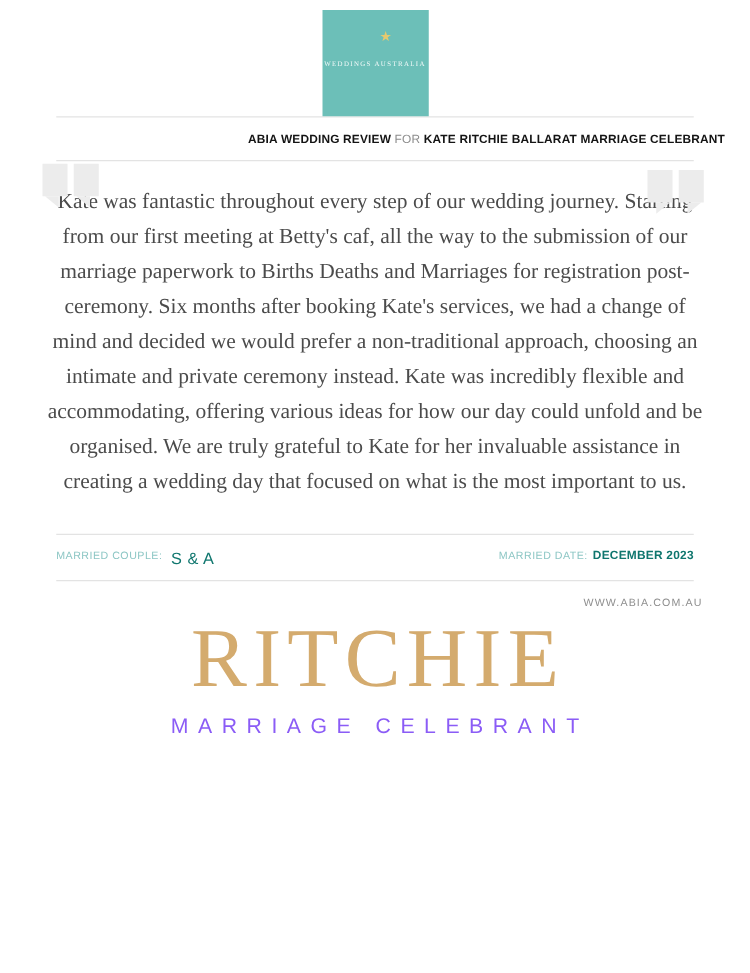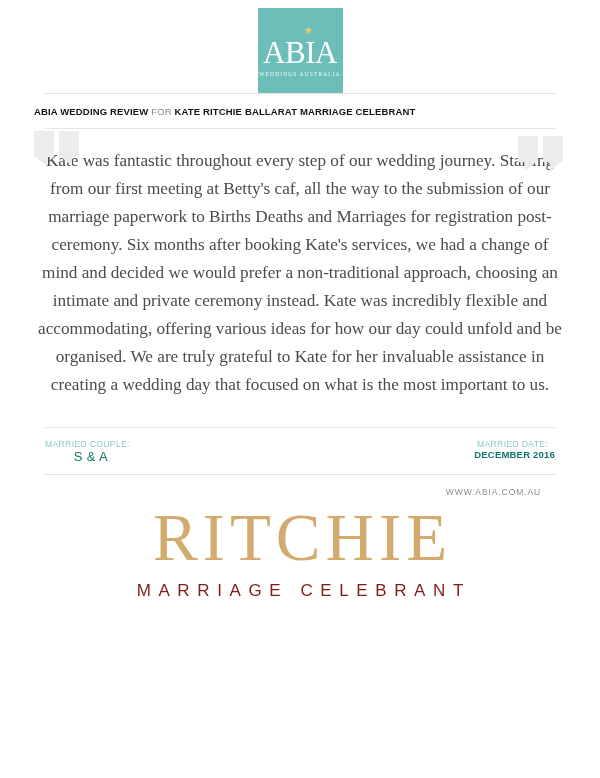--- a/index.html
+++ b/index.html
@@ -79,21 +79,21 @@
 
   
   .rule {
     height: 1px;
     background: #e3e3e3;
     margin: 0 45px;
   }
 
   
   .review-header {
-    text-align: left;
+    text-align: right;
     padding: 12px 20px 11px 34px;
     font-size: 9.5px;
     letter-spacing: 0.15px;
     color: #1c1c1c;
     white-space: nowrap;
   }
   .review-header .strong { font-weight: bold; color: #141414; }
   .review-header .light  { font-weight: normal; color: #8c8c8c; }
 
   
@@ -153,23 +153,22 @@
   .meta-block { margin-top: 28px; }
 
   .meta-row {
     display: flex;
     align-items: baseline;
     justify-content: space-between;
     padding: 11px 45px 10px 45px;
   }
   .meta-left, .meta-right {
     display: flex;
-    align-items: center;
+    align-items: flex-start;
     white-space: nowrap;
-    flex-direction: column;
   }
   .meta-label {
     color: #8cc6c4;
     font-size: 8.5px;
     letter-spacing: 0.4px;
     font-weight: normal;
   }
   .meta-value {
     color: #0f766e;
     font-size: 13px;
@@ -179,21 +178,21 @@
   .meta-right .meta-value {
     font-size: 9.5px;
     font-weight: bold;
     letter-spacing: 0.2px;
     margin-left: 4px;
   }
 
   
   .website {
     text-align: right;
-    padding: 12px 59px 0 45px;
+    padding: 12px 38px 0 45px;
     font-size: 8.5px;
     letter-spacing: 0.9px;
     color: #8d8d8d;
   }
 
   
   .brand {
     flex: 1;
     display: flex;
     flex-direction: column;
@@ -207,37 +206,36 @@
     color: #d4ab6e;
     font-weight: 400;
     line-height: 0.92;
     text-align: center;
   }
   .brand-kate    { font-size: 86px; letter-spacing: 11px; text-indent: 11px; }
   .brand-ritchie { font-size: 67px; letter-spacing: 5px;  text-indent: 5px; margin-top: 4px; }
 
   .brand-sub {
     font-family: "Liberation Sans", sans-serif;
-    color: #7f1d1d;
+    color: #8b5cf6;
     font-size: 17px;
     letter-spacing: 7.6px;
     text-indent: 7.6px;
     margin-top: 12px;
     font-weight: 400;
   }
 </style>
 </head>
 <body>
 
 <div class="page">
 
   <div class="logo-area">
     <div class="abia-logo">
       <div class="abia-crown">★</div>
-      <div class="abia-word">ABIA</div>
       <div class="abia-sub">WEDDINGS AUSTRALIA</div>
     </div>
   </div>
 
   <div class="rule"></div>
 
   <div class="review-header">
     <span class="strong">ABIA WEDDING REVIEW</span>
     <span class="light">FOR</span>
     <span class="strong">KATE RITCHIE BALLARAT MARRIAGE CELEBRANT</span>
@@ -259,21 +257,21 @@
 
   <div class="meta-block">
     <div class="rule"></div>
     <div class="meta-row">
       <div class="meta-left">
         <span class="meta-label">MARRIED COUPLE:</span>
         <span class="meta-value">S &amp; A</span>
       </div>
       <div class="meta-right">
         <span class="meta-label">MARRIED DATE:</span>
-        <span class="meta-value">DECEMBER 2016</span>
+        <span class="meta-value">DECEMBER 2023</span>
       </div>
     </div>
     <div class="rule"></div>
   </div>
 
   <div class="website">WWW.ABIA.COM.AU</div>
 
   <div class="brand">
     <div class="brand-line brand-ritchie">RITCHIE</div>
     <div class="brand-sub">MARRIAGE CELEBRANT</div>

